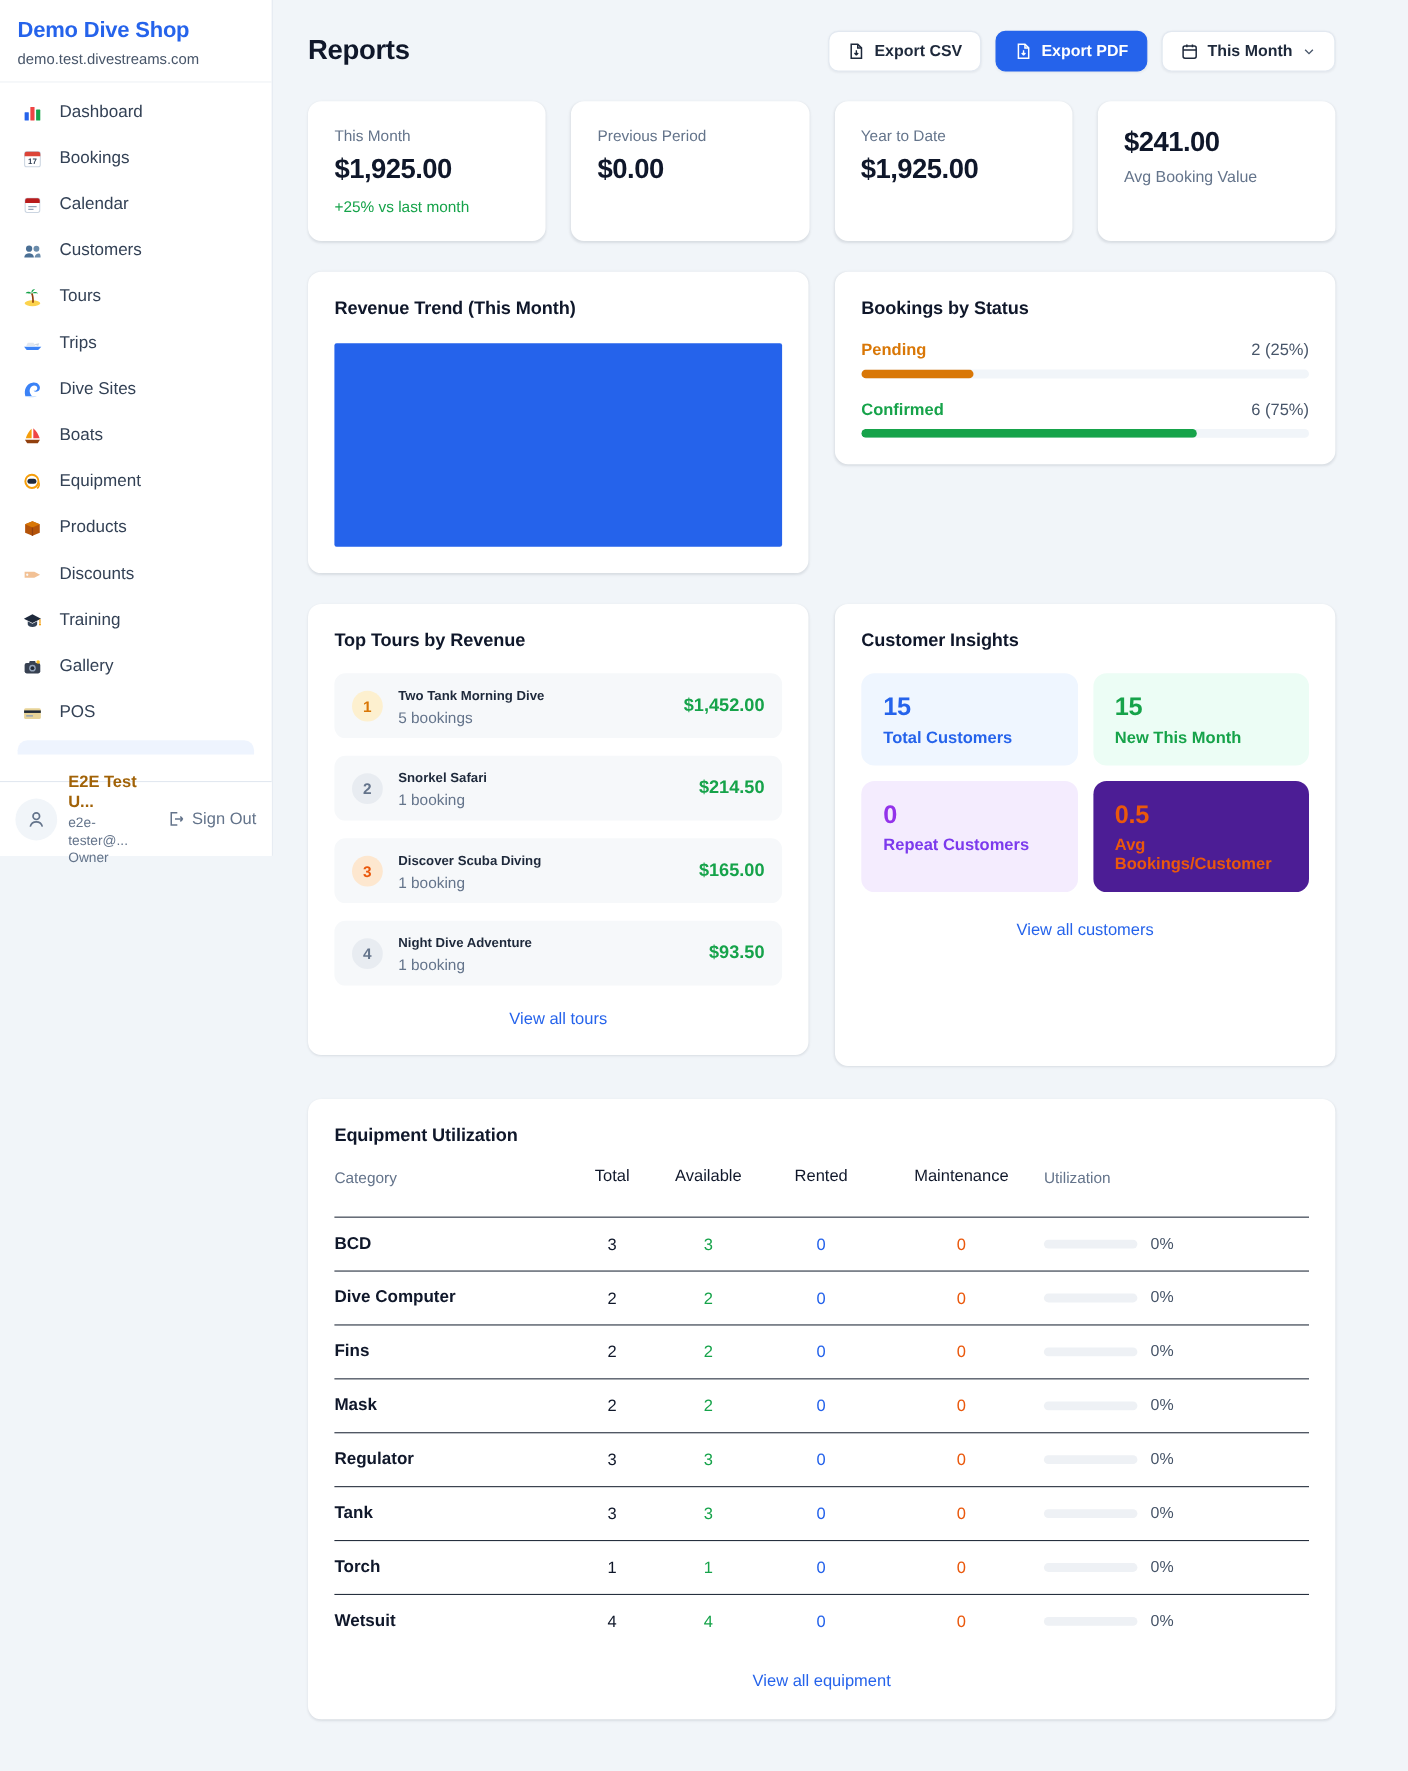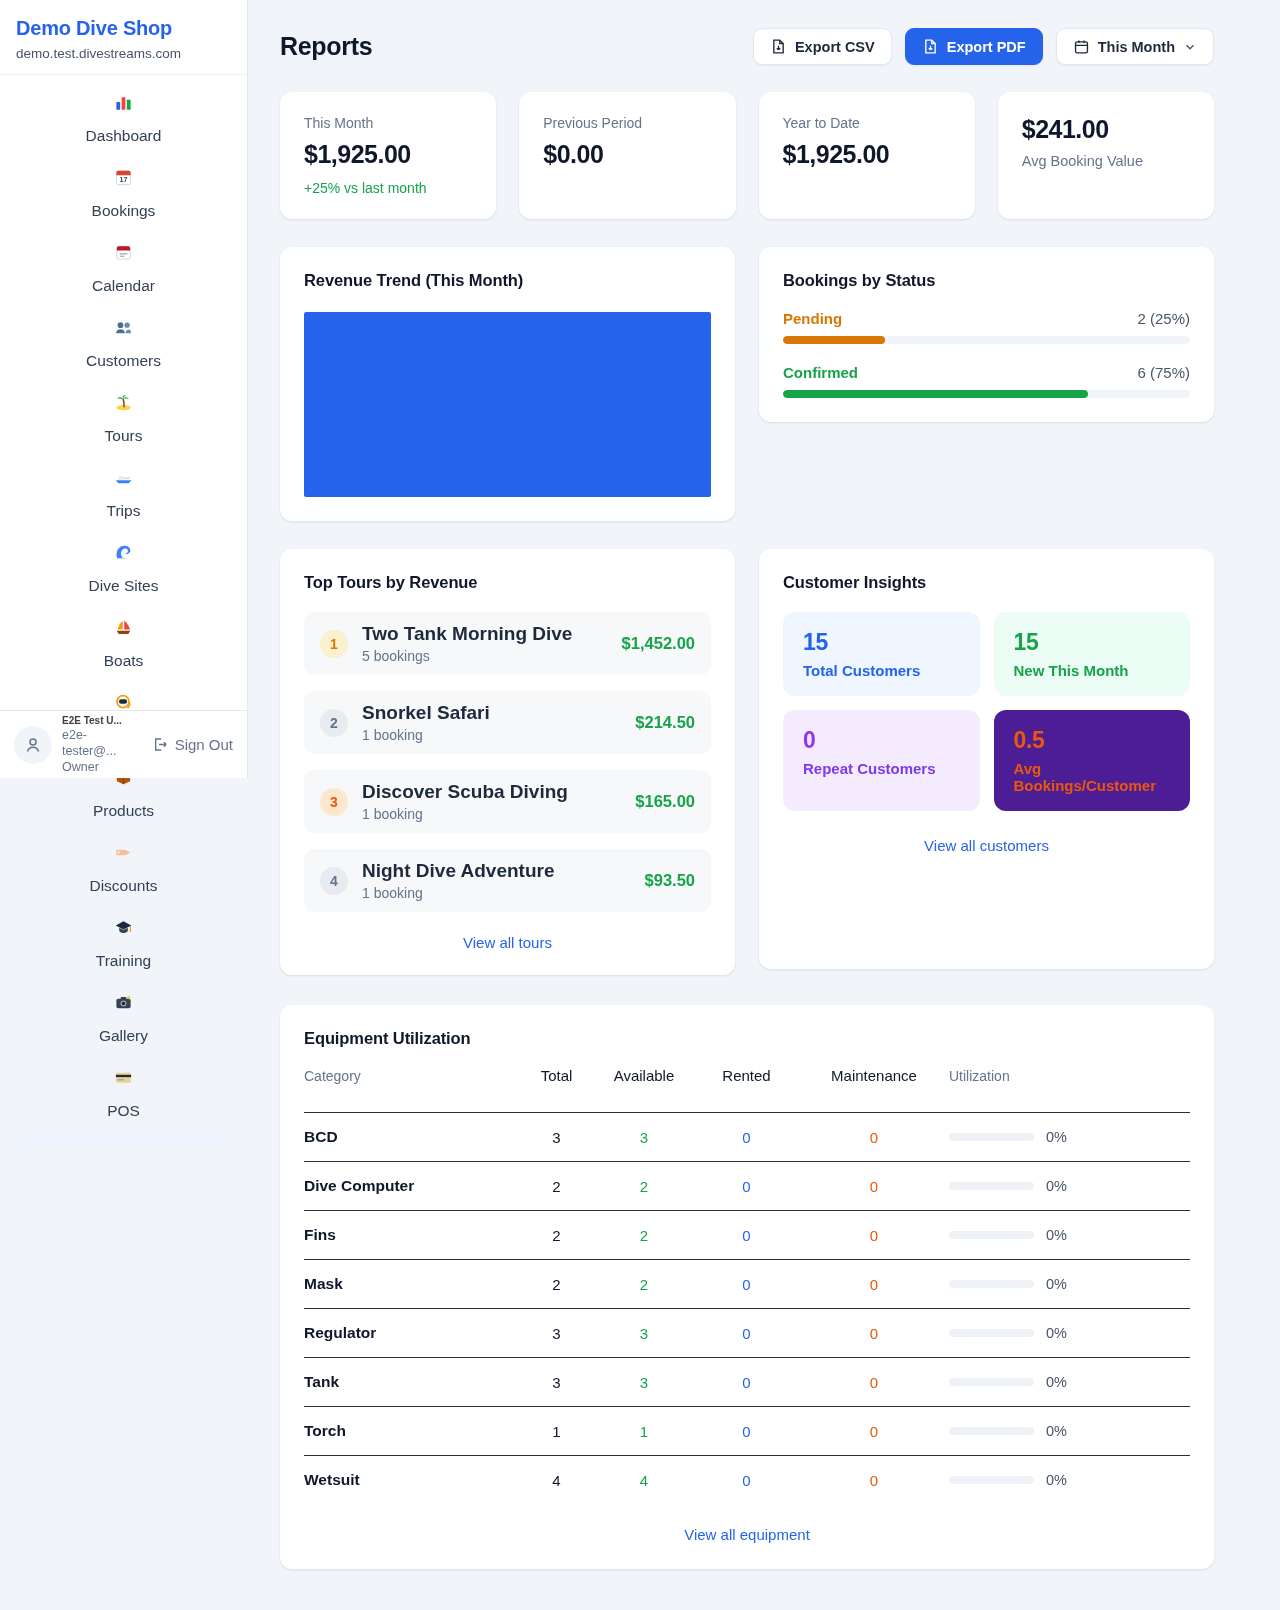--- a/index.html
+++ b/index.html
@@ -14,31 +14,31 @@
   }
   
   .sidebar {
     position:absolute; top:0; left:0; width:248px; height:778px;
     background:#ffffff; border-right:1px solid #e2e8f0;
   }
   .logo-block { padding:17px 16px 13px; border-bottom:1px solid #eef2f6; }
   .shop-name { color:#2563eb; font-size:20px; font-weight:700; letter-spacing:-0.2px; }
   .shop-domain { color:#475569; font-size:13.5px; margin-top:6px; }
   .nav { padding:10px 8px 0; }
-  .nav-item { display:flex; align-items:center; gap:15px; padding:8px 12px; border-radius:8px; margin-bottom:7px; cursor:pointer;flex-direction:column; }
+  .nav-item { display:flex; gap:15px; padding:8px 12px; border-radius:8px; margin-bottom:7px; cursor:pointer; }
   .nav-item .icon { width:19px; height:19px; display:inline-flex; align-items:center; justify-content:center; flex:0 0 19px; }
   .nav-label { font-size:15.5px; color:#334155; }
   .partial-highlight { margin:2px 8px 0; height:13px; border-radius:9px 9px 0 0; background:#eef4fe; }
   .user-panel {
     position:absolute; bottom:0; left:0; right:0; height:68px; background:#fff;
     border-top:1px solid #e2e8f0; display:flex; align-items:center; gap:10px; padding:10px 14px;
   }
   .avatar { width:38px; height:38px; border-radius:50%; background:#f1f5f9; display:flex; align-items:center; justify-content:center; flex:0 0 38px; }
   .user-info { flex:1; min-width:0; line-height:1.3; }
-  .user-name { font-size:10px; font-weight:700; color:#404040; }
+  .user-name { font-size:15px; font-weight:700; color:#a16207; }
   .user-email, .user-role { font-size:12.5px; color:#64748b; }
   .signout { display:flex; align-items:center; gap:7px; color:#64748b; font-size:15px; cursor:pointer; white-space:nowrap; }
   
   .main { position:absolute; left:248px; top:0; width:1032px; padding:28px 66px 0 32px; }
   .page-header { display:flex; align-items:center; justify-content:space-between; }
   .page-title { font-size:25px; font-weight:800; color:#0f172a; letter-spacing:-0.3px; }
   .btn-row { display:flex; gap:13px; }
   .btn {
     height:37px; padding:0 16px; border-radius:9px; border:1px solid #e2e8f0; background:#fff;
     display:inline-flex; align-items:center; gap:8px; font-size:14.5px; font-weight:700; color:#1e293b;
@@ -71,21 +71,21 @@
   .fill.confirmed { background:#16a34a; }
   
   .tour-list { margin-top:20px; }
   .tour-item { display:flex; align-items:center; gap:14px; background:#f6f8fa; border-radius:10px; padding:11px 16px; margin-bottom:16px; }
   .tour-item:last-child { margin-bottom:0; }
   .rank-badge { width:28px; height:28px; border-radius:50%; display:flex; align-items:center; justify-content:center; font-size:14px; font-weight:700; flex:0 0 28px; }
   .rank-1 { background:#fdf0cf; color:#d97706; }
   .rank-2, .rank-4 { background:#e8ecf1; color:#64748b; }
   .rank-3 { background:#fde7cf; color:#ea580c; }
   .tour-info { flex:1; min-width:0; }
-  .tour-name { font-size:19px; font-weight:700; color:#1e293b; }
+  .tour-name { font-size:12px; font-weight:700; color:#1e293b; }
   .tour-bookings { font-size:14px; color:#64748b; margin-top:3px; }
   .tour-revenue { font-size:16.5px; font-weight:700; color:#16a34a; }
   .view-link { display:block; margin-top:22px; text-align:center; color:#2563eb; font-size:15px; text-decoration:none; cursor:pointer; }
   
   .insights-card { min-height:420px; }
   .tiles { margin-top:20px; display:grid; grid-template-columns:1fr 1fr; gap:14px; }
   .tile { border-radius:12px; padding:17px 20px; }
   .tile-value { font-size:23px; font-weight:800; letter-spacing:-0.3px; }
   .tile-label { font-size:15px; font-weight:600; margin-top:6px; }
   .tile-blue { background:#eff6ff; } .tile-blue .tile-value, .tile-blue .tile-label { color:#2563eb; }

